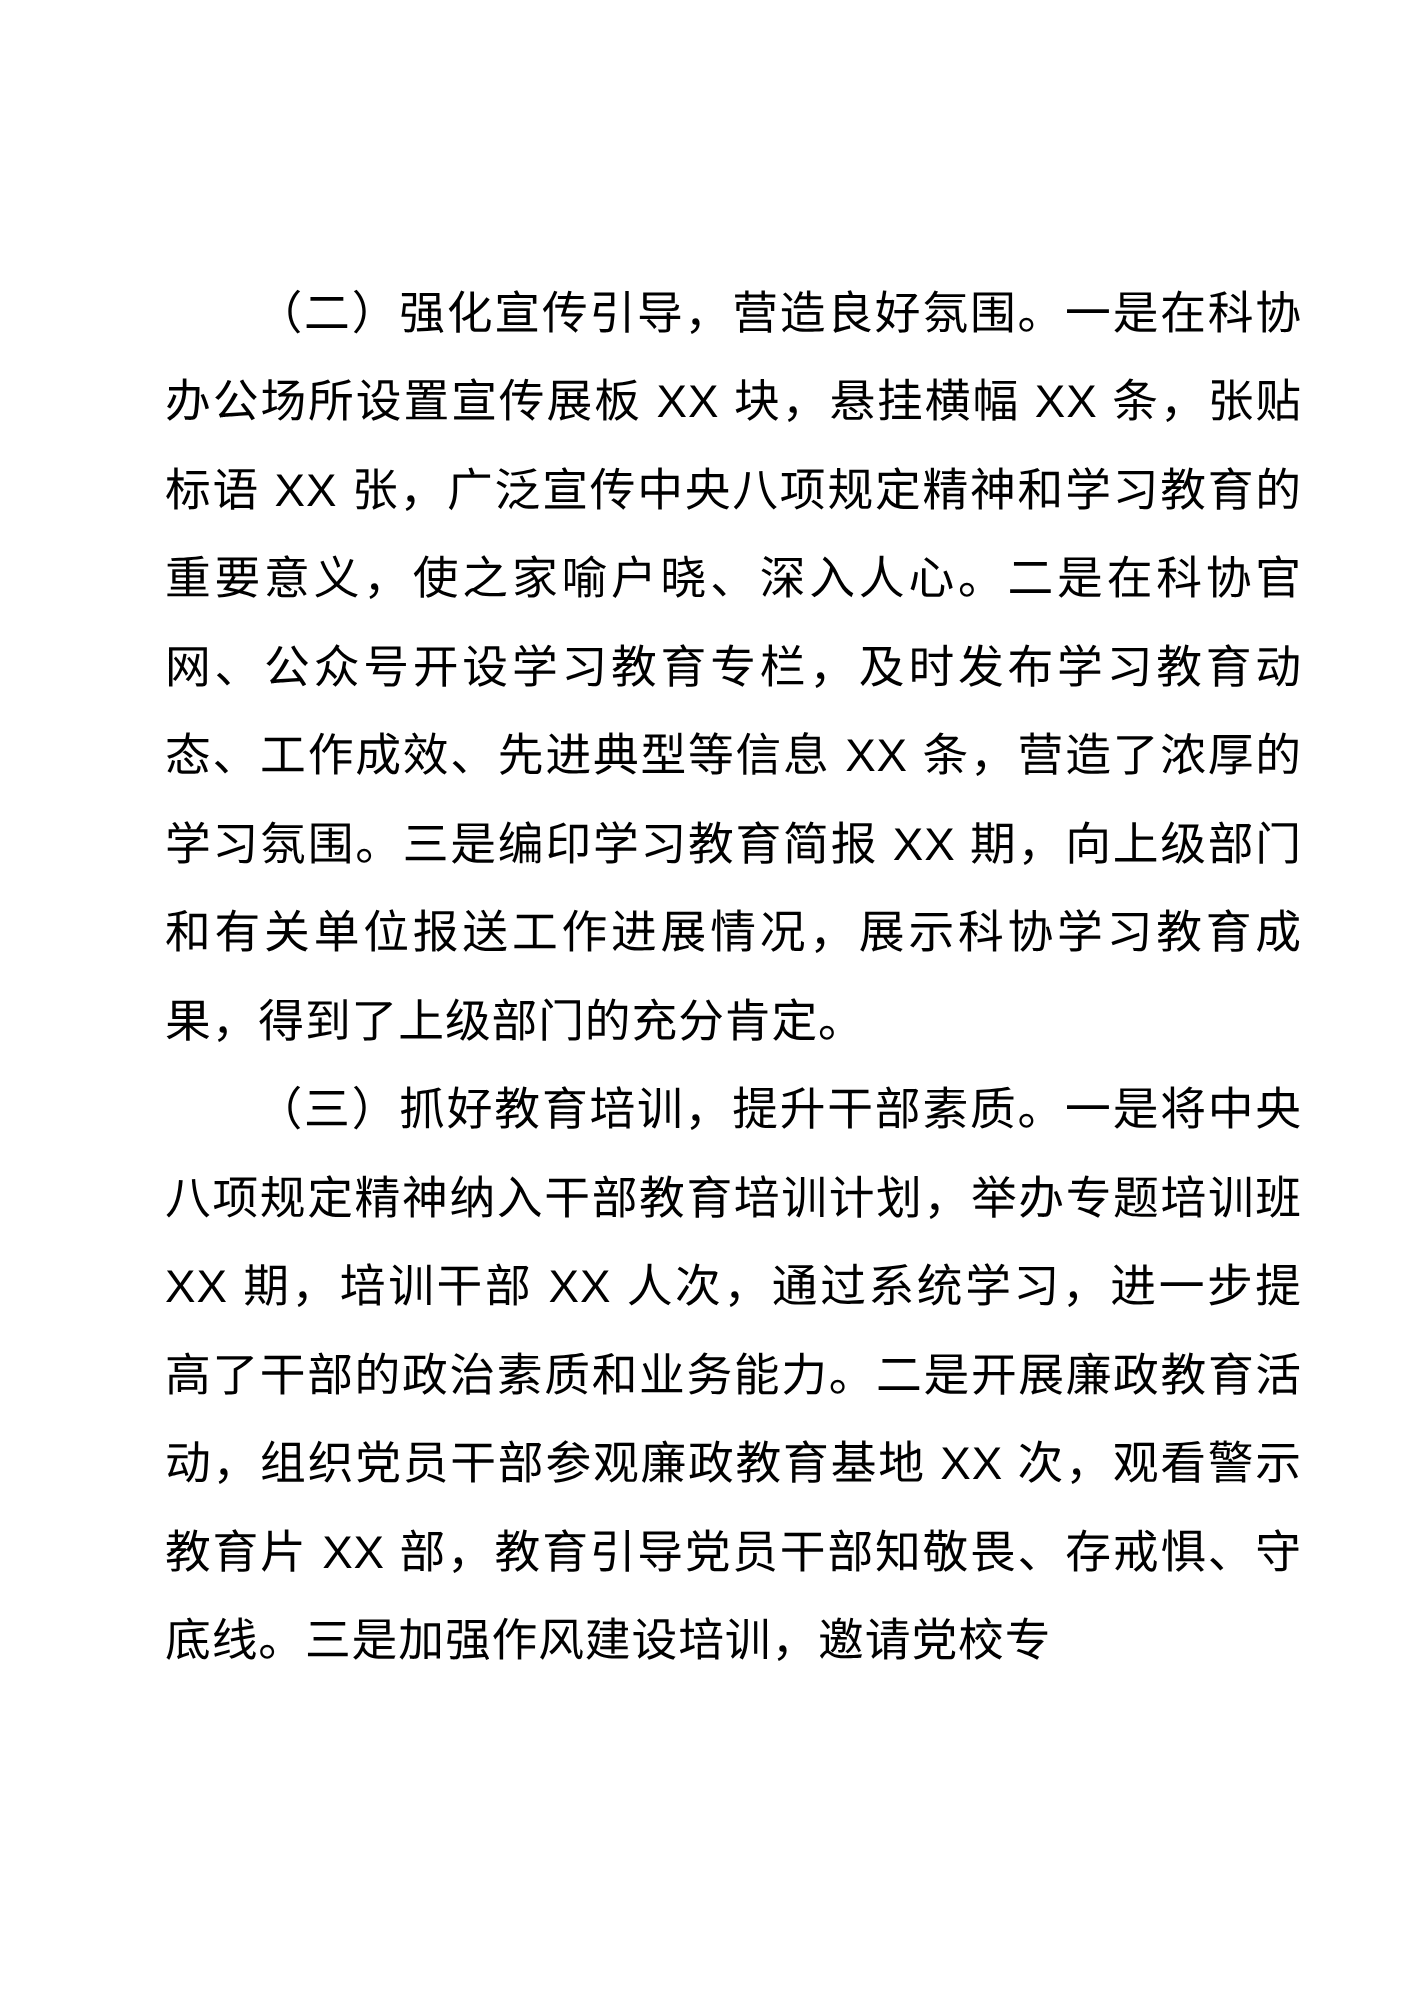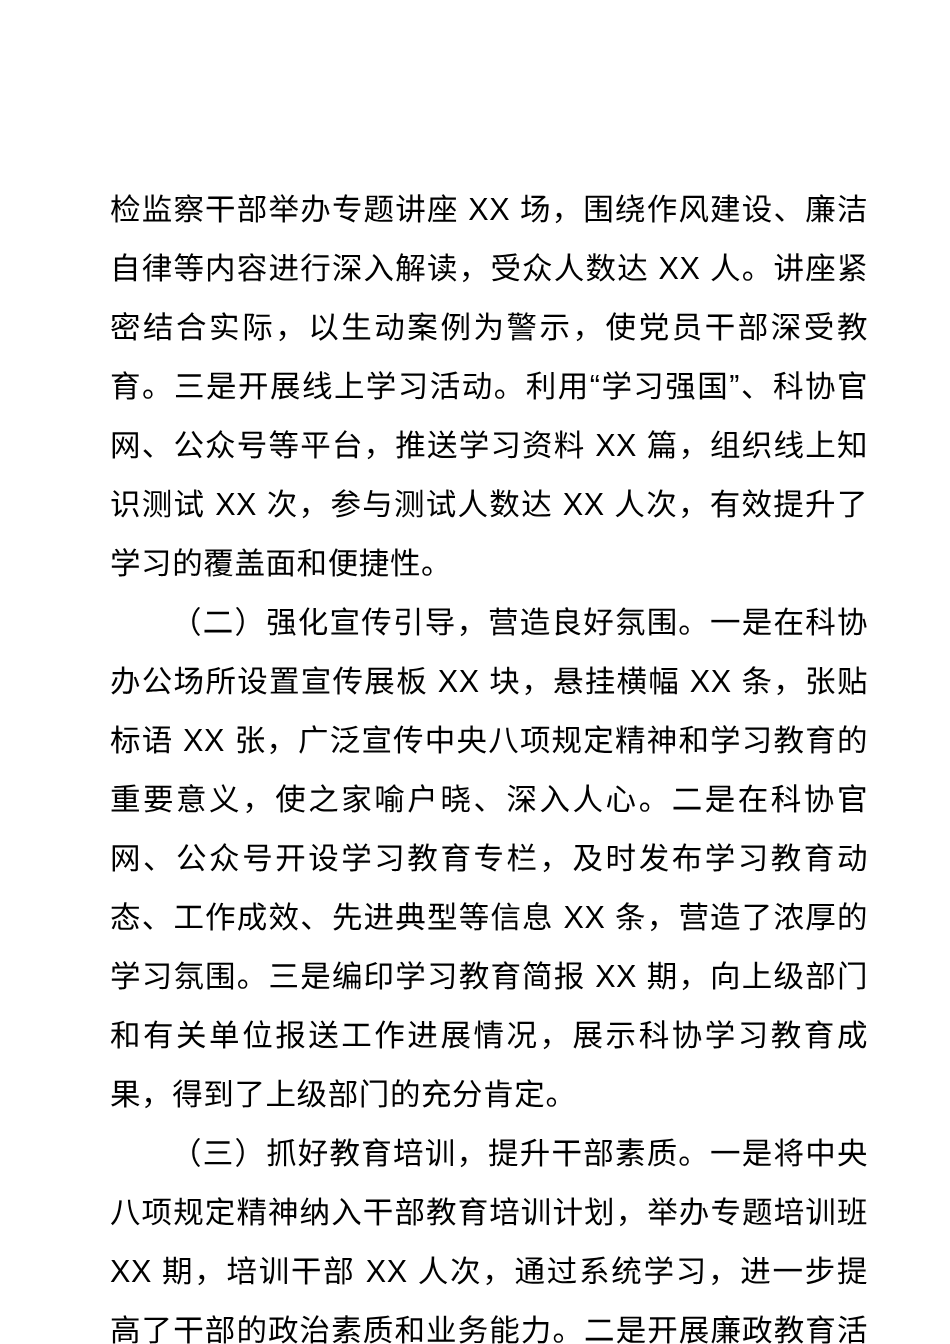--- a/index.html
+++ b/index.html
@@ -38,17 +38,16 @@
   }
   .para + .para {
     margin-top: 0;
   }
 </style>
 </head>
 <body>
 
 <div class="page">
   <div class="doc-body">
-    <p class="para">检监察干部举办专题讲座 XX 场，围绕作风建设、廉洁自律等内容进行深入解读，受众人数达 XX 人。讲座紧密结合实际，以生动案例为警示，使党员干部深受教育。三是开展线上学习活动。利用“学习强国”、科协官网、公众号等平台，推送学习资料 XX 篇，组织线上知识测试 XX 次，参与测试人数达 XX 人次，有效提升了学习的覆盖面和便捷性。</p>
     <p class="para indent">（二）强化宣传引导，营造良好氛围。一是在科协办公场所设置宣传展板 XX 块，悬挂横幅 XX 条，张贴标语 XX 张，广泛宣传中央八项规定精神和学习教育的重要意义，使之家喻户晓、深入人心。二是在科协官网、公众号开设学习教育专栏，及时发布学习教育动态、工作成效、先进典型等信息 XX 条，营造了浓厚的学习氛围。三是编印学习教育简报 XX 期，向上级部门和有关单位报送工作进展情况，展示科协学习教育成果，得到了上级部门的充分肯定。</p>
     <p class="para indent">（三）抓好教育培训，提升干部素质。一是将中央八项规定精神纳入干部教育培训计划，举办专题培训班 XX 期，培训干部 XX 人次，通过系统学习，进一步提高了干部的政治素质和业务能力。二是开展廉政教育活动，组织党员干部参观廉政教育基地 XX 次，观看警示教育片 XX 部，教育引导党员干部知敬畏、存戒惧、守底线。三是加强作风建设培训，邀请党校专</p>
   </div>
 </div>
 
 </body></html>

